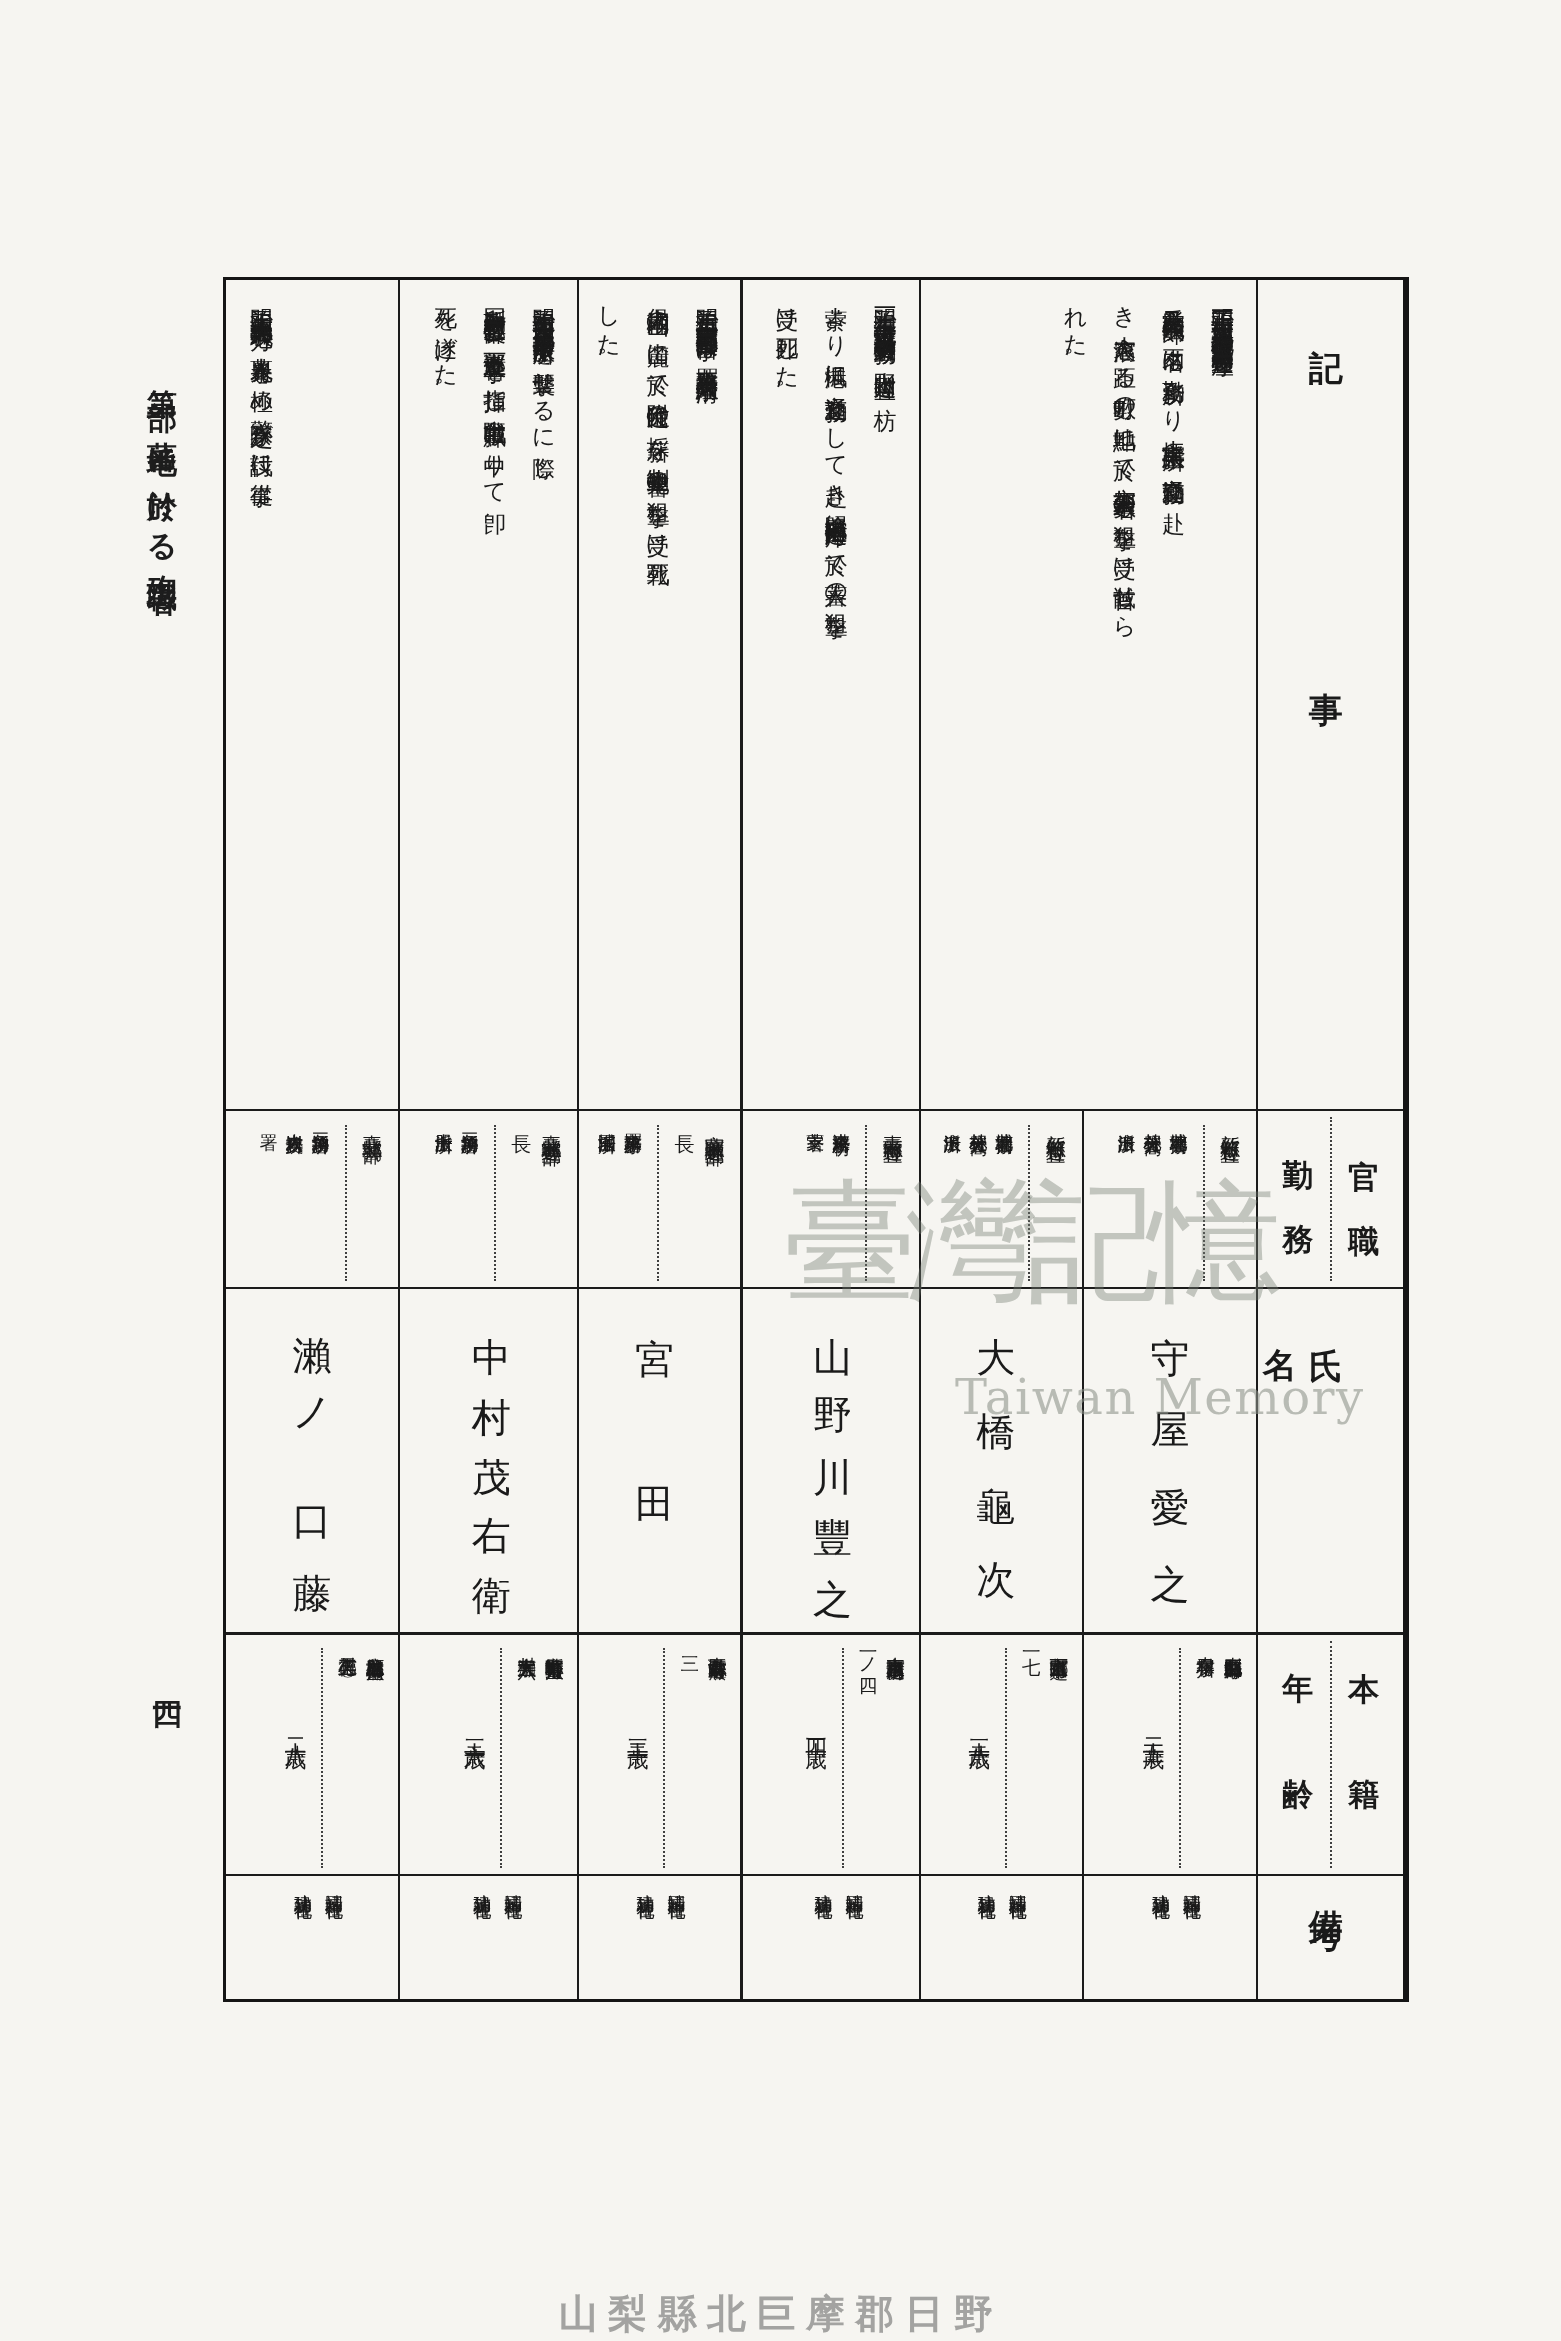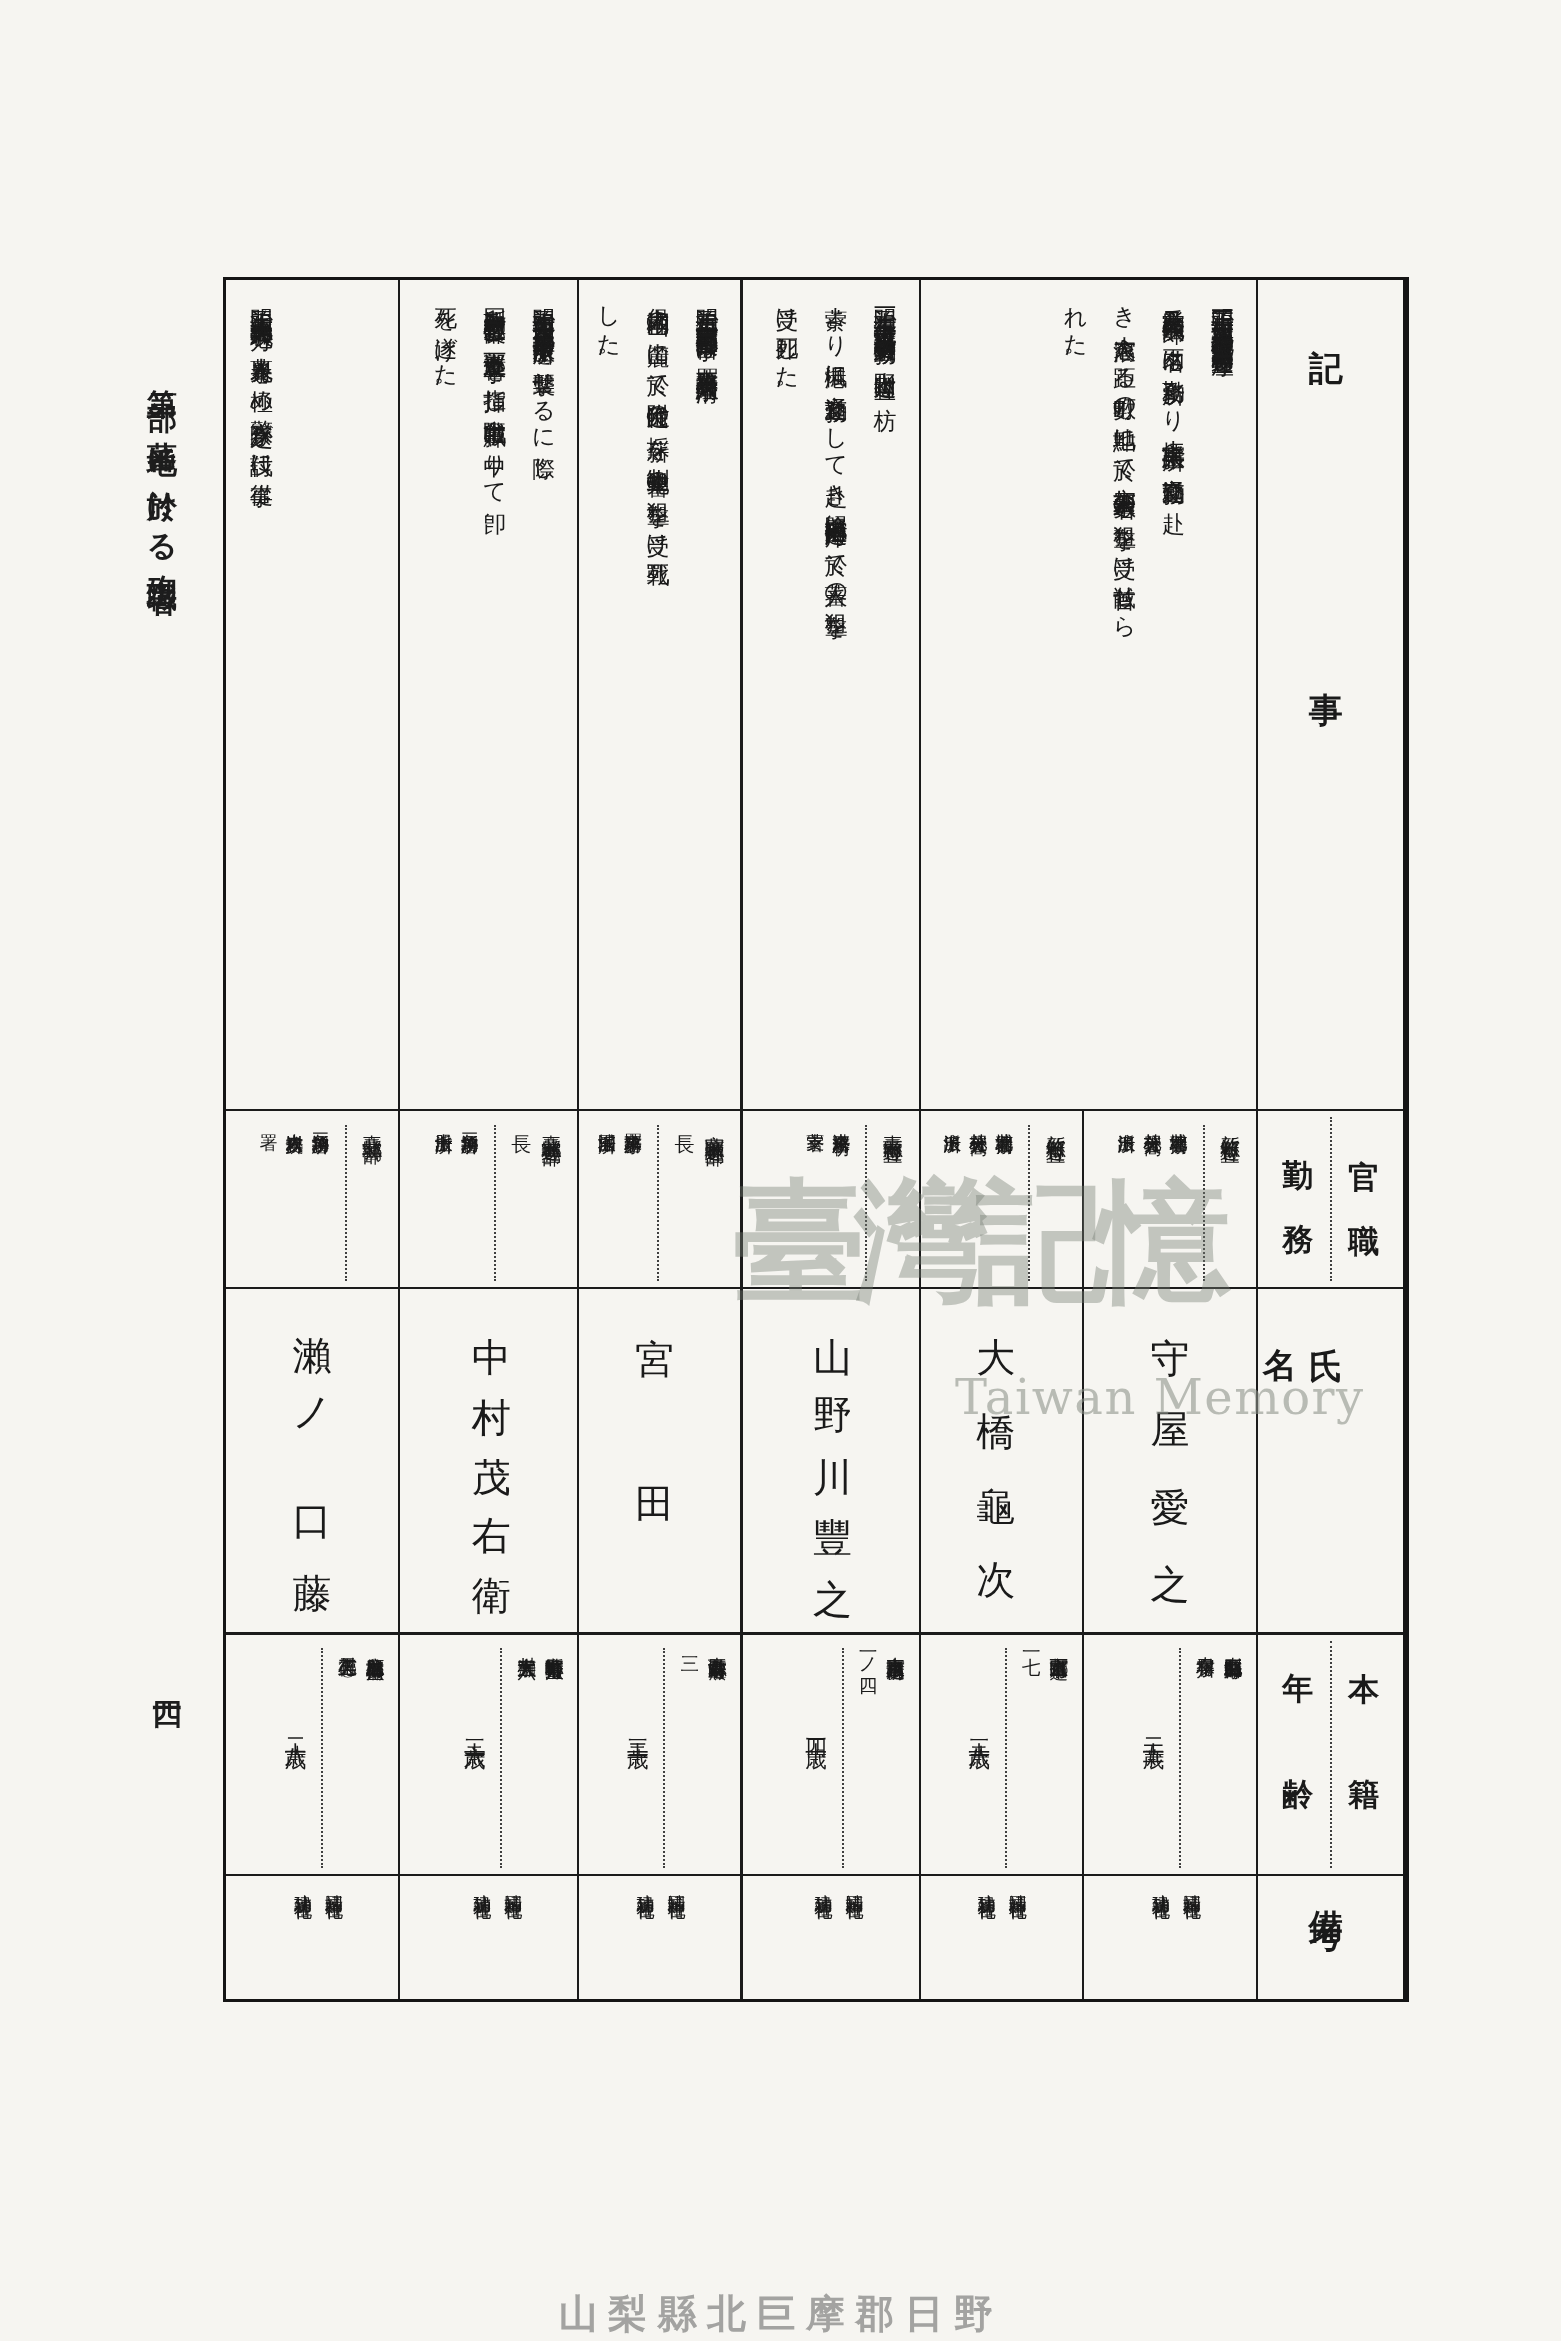--- a/index.html
+++ b/index.html
@@ -54,22 +54,22 @@
     position:absolute;left:141px;top:366px;
     writing-mode:vertical-rl;text-orientation:upright;
     font-size:30px;letter-spacing:5.2px;font-weight:600;color:#1d1d1d;
   }
   .page-num{
     position:absolute;left:146px;top:1679px;
     writing-mode:vertical-rl;text-orientation:upright;
     font-size:30px;letter-spacing:13.4px;font-weight:600;color:#1d1d1d;
   }
   .wm-cjk{
-    position:absolute;left:733px;top:1154px;z-index:5;pointer-events:none;
-    font-size:132px;font-weight:700;letter-spacing:-10.4px;
+    position:absolute;left:784px;top:1154px;z-index:5;pointer-events:none;
+    font-size:132px;font-weight:400;letter-spacing:-10.4px;
     color:rgba(118,126,114,0.40);white-space:nowrap;
   }
   .wm-latin{
     position:absolute;left:955px;top:1369px;z-index:5;pointer-events:none;
     font-size:48px;letter-spacing:1.5px;color:rgba(140,144,136,0.58);white-space:nowrap;
   }
   .footer-caption{
     position:absolute;left:781px;top:2287px;transform:translateX(-50%);
     font-family:"DejaVu Sans","Liberation Sans",sans-serif;
     font-size:39px;letter-spacing:10.4px;font-weight:600;color:#a3a3a1;white-space:nowrap;

